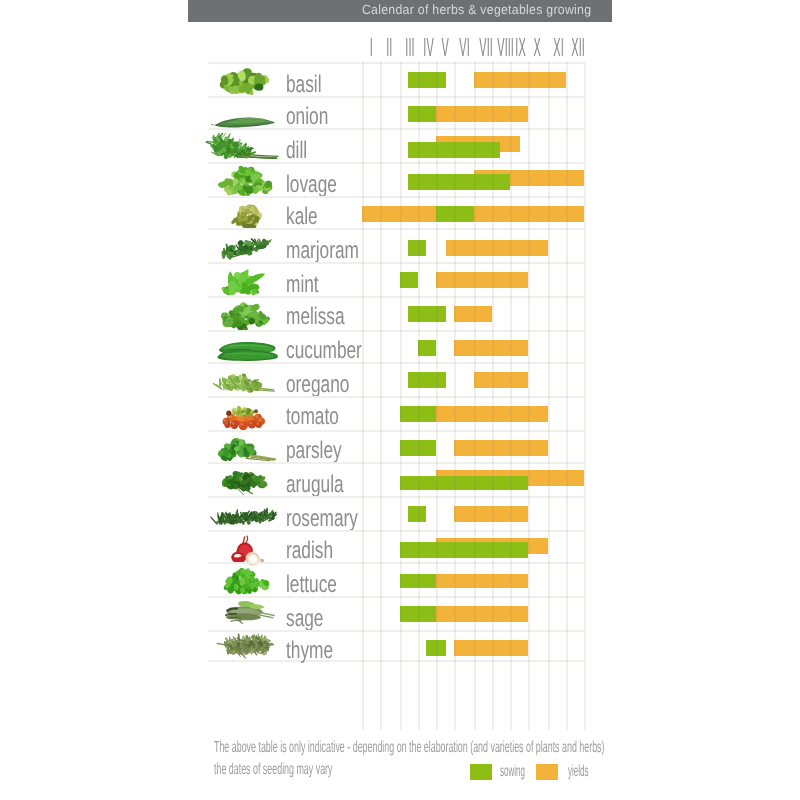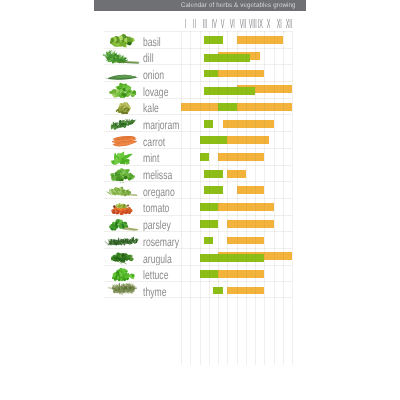--- a/index.html
+++ b/index.html
@@ -159,20 +159,36 @@
               <ellipse rx="1.68" ry="1.48" fill="#74ad2e" transform="translate(15.84 12.62) rotate(87)"></ellipse>
               <ellipse rx="2.01" ry="1.31" fill="#8cc244" transform="translate(10.73 13.11) rotate(-119)"></ellipse>
               <ellipse rx="2.11" ry="1.24" fill="#8cc244" transform="translate(11.84 12.86) rotate(-146)"></ellipse>
               <ellipse cx="24.5" cy="11.6" rx="2.2" ry="1.8" fill="#2e6b17"></ellipse>
             </svg>
           </div>
           <div class="nm">basil</div>
           <div class="plot">
             <div class="bar g" style="left: 23.125px; width: 18.5px;"></div>
             <div class="bar o" style="left: 55.5px; width: 46.25px;"></div>
+          </div>
+        </div>
+        <div class="row">
+          <div class="thumb">
+            <svg viewBox="0 0 37 17" xmlns="http://www.w3.org/2000/svg">
+              <path d="M2.2 13.6C7 10.8 15 9.4 22 9.9C26 10.2 30 11.1 32.6 12.4C29 13.4 22 14.4 14 14.7C8 14.9 3.5 14.3 2.2 13.6Z" fill="#3d7534"></path>
+              <path d="M4.0 13.2C8.6 11.0 16 10.1 22 10.5C25.8 10.8 29.4 11.5 31.4 12.4C27 13.0 20 13.7 13.5 13.8C8.8 13.9 5.2 13.6 4.0 13.2Z" fill="#4d8a42"></path>
+              <path d="M8 12.2C13 10.9 19 10.5 24 10.8C27 11.0 29.6 11.4 31 11.9C26.6 12.3 20 12.7 15 12.8C11.6 12.85 9.2 12.5 8 12.2Z" fill="#619d54"></path>
+              <path d="M14 10.7C18 10.2 23 10.2 27 10.6" stroke="#7cae6a" stroke-width="0.45" fill="none"></path>
+              <path d="M1.9 13.5C1.2 13.35 0.8 13.2 0.6 13.05" stroke="#6d9c5e" stroke-width="0.55" fill="none"></path>
+            </svg>
+          </div>
+          <div class="nm">onion</div>
+          <div class="plot">
+            <div class="bar g" style="left: 23.125px; width: 13.875px;"></div>
+            <div class="bar o" style="left: 37px; width: 46.25px;"></div>
           </div>
         </div>
         <div class="row">
           <div class="thumb">
             <svg viewBox="0 0 37 17" xmlns="http://www.w3.org/2000/svg">
               <path d="M2.0 5.9L4.5 1.8" stroke="#71bd51" stroke-width="0.88" stroke-linecap="round"></path>
               <path d="M2.2 8.6L1.8 2.8" stroke="#57a63a" stroke-width="0.73" stroke-linecap="round"></path>
               <path d="M2.4 6.3L-1.6 5.7" stroke="#49993c" stroke-width="0.69" stroke-linecap="round"></path>
               <path d="M2.5 6.0L6.3 1.7" stroke="#3f8f2c" stroke-width="0.70" stroke-linecap="round"></path>
               <path d="M2.7 8.8L5.6 5.9" stroke="#71bd51" stroke-width="0.52" stroke-linecap="round"></path>
@@ -354,36 +370,20 @@
           </div>
           <div class="nm">dill</div>
           <div class="plot">
             <div class="bar o up" style="left: 37px; width: 41.625px;"></div>
             <div class="bar g dn" style="left: 23.125px; width: 46.25px;"></div>
           </div>
         </div>
         <div class="row">
           <div class="thumb">
             <svg viewBox="0 0 37 17" xmlns="http://www.w3.org/2000/svg">
-              <path d="M2.2 13.6C7 10.8 15 9.4 22 9.9C26 10.2 30 11.1 32.6 12.4C29 13.4 22 14.4 14 14.7C8 14.9 3.5 14.3 2.2 13.6Z" fill="#3d7534"></path>
-              <path d="M4.0 13.2C8.6 11.0 16 10.1 22 10.5C25.8 10.8 29.4 11.5 31.4 12.4C27 13.0 20 13.7 13.5 13.8C8.8 13.9 5.2 13.6 4.0 13.2Z" fill="#4d8a42"></path>
-              <path d="M8 12.2C13 10.9 19 10.5 24 10.8C27 11.0 29.6 11.4 31 11.9C26.6 12.3 20 12.7 15 12.8C11.6 12.85 9.2 12.5 8 12.2Z" fill="#619d54"></path>
-              <path d="M14 10.7C18 10.2 23 10.2 27 10.6" stroke="#7cae6a" stroke-width="0.45" fill="none"></path>
-              <path d="M1.9 13.5C1.2 13.35 0.8 13.2 0.6 13.05" stroke="#6d9c5e" stroke-width="0.55" fill="none"></path>
-            </svg>
-          </div>
-          <div class="nm">onion</div>
-          <div class="plot">
-            <div class="bar g" style="left: 23.125px; width: 13.875px;"></div>
-            <div class="bar o" style="left: 37px; width: 46.25px;"></div>
-          </div>
-        </div>
-        <div class="row">
-          <div class="thumb">
-            <svg viewBox="0 0 37 17" xmlns="http://www.w3.org/2000/svg">
               <ellipse rx="2.16" ry="1.63" fill="#7cc94a" transform="translate(16.34 7.29) rotate(-120)"></ellipse>
               <ellipse rx="1.83" ry="1.81" fill="#4fa520" transform="translate(14.82 5.50) rotate(83)"></ellipse>
               <ellipse rx="1.98" ry="1.27" fill="#96d862" transform="translate(16.30 6.68) rotate(-126)"></ellipse>
               <ellipse rx="1.69" ry="1.37" fill="#63b92f" transform="translate(16.72 5.64) rotate(32)"></ellipse>
               <ellipse rx="1.81" ry="1.14" fill="#4fa520" transform="translate(21.88 7.11) rotate(-9)"></ellipse>
               <ellipse rx="1.31" ry="1.40" fill="#96d862" transform="translate(23.10 4.68) rotate(173)"></ellipse>
               <ellipse rx="2.05" ry="1.17" fill="#3d8e19" transform="translate(23.32 6.63) rotate(-23)"></ellipse>
               <ellipse rx="1.92" ry="1.55" fill="#3d8e19" transform="translate(21.72 8.49) rotate(-33)"></ellipse>
               <ellipse rx="2.20" ry="1.47" fill="#96d862" transform="translate(18.71 7.13) rotate(-152)"></ellipse>
               <ellipse rx="1.91" ry="1.40" fill="#63b92f" transform="translate(18.34 3.64) rotate(137)"></ellipse>
@@ -725,41 +725,20 @@
           </div>
           <div class="nm">marjoram</div>
           <div class="plot">
             <div class="bar g" style="left: 23.125px; width: 9.25px;"></div>
             <div class="bar o" style="left: 41.625px; width: 50.875px;"></div>
           </div>
         </div>
         <div class="row">
           <div class="thumb">
             <svg viewBox="0 0 37 17" xmlns="http://www.w3.org/2000/svg">
-              <path d="M7.4 7.0C11 5.2 17 4.0 22.6 4.0C26.4 4.0 29.4 4.5 30.8 5.3C29.0 6.2 24.4 7.3 19 8.1C13.4 8.9 9.0 8.3 7.4 7.0Z" fill="#d9682b"></path>
-              <path d="M8.8 6.8C12 5.5 17.4 4.6 22.4 4.6C25.6 4.6 28.2 4.9 29.4 5.4C27.6 6.1 23.4 7.0 18.6 7.6C13.6 8.2 10.2 7.8 8.8 6.8Z" fill="#ee8845"></path>
-              <path d="M6.6 9.6C10.6 7.6 17.4 6.0 23.6 5.8C27.6 5.66 30.4 6.1 31.8 6.9C29.6 8.2 24.2 10.0 18.4 11.0C12.2 12.1 8.2 11.2 6.6 9.6Z" fill="#e2702e"></path>
-              <path d="M8.2 9.4C11.8 7.8 18 6.5 23.6 6.4C27 6.33 29.4 6.6 30.4 7.1C28.4 8.1 23.6 9.6 18.4 10.4C12.8 11.3 9.6 10.6 8.2 9.4Z" fill="#f59150"></path>
-              <path d="M7.6 12.6C11.6 10.6 18.4 8.8 24.6 8.6C28.4 8.5 31 8.8 32.2 9.4C30 10.9 24.6 13.0 19 14.0C13 15.05 9.2 14.2 7.6 12.6Z" fill="#dd6c2c"></path>
-              <path d="M9.2 12.4C12.8 10.8 19 9.3 24.6 9.2C27.6 9.15 29.8 9.4 30.8 9.8C28.8 11.0 24 12.7 19 13.5C13.6 14.35 10.6 13.6 9.2 12.4Z" fill="#f08a48"></path>
-              <path d="M11.4 6.6C15 5.8 20.4 5.2 25.6 5.2" stroke="#cd6026" stroke-width="0.5" fill="none"></path>
-              <path d="M10.2 9.4C14 8.3 19.6 7.3 25.2 7.1" stroke="#d1652a" stroke-width="0.5" fill="none"></path>
-              <path d="M11.0 12.4C14.8 11.2 20.4 9.9 26 9.7" stroke="#d96e2e" stroke-width="0.5" fill="none"></path>
-              <path d="M9.0 11.0C12.6 9.9 18 8.8 23 8.6" stroke="#e8854a" stroke-width="0.45" fill="none"></path>
-            </svg>
-          </div>
-          <div class="nm">carrot</div>
-          <div class="plot">
-            <div class="bar g" style="left: 18.5px; width: 27.75px;"></div>
-            <div class="bar o" style="left: 46.25px; width: 41.625px;"></div>
-          </div>
-        </div>
-        <div class="row">
-          <div class="thumb">
-            <svg viewBox="0 0 37 17" xmlns="http://www.w3.org/2000/svg">
               <ellipse rx="2.48" ry="1.96" fill="#63c334" transform="translate(13.08 11.28) rotate(-177)"></ellipse>
               <ellipse rx="1.61" ry="1.21" fill="#7ed24d" transform="translate(14.81 10.28) rotate(-160)"></ellipse>
               <ellipse rx="2.11" ry="1.22" fill="#4cb224" transform="translate(18.30 7.82) rotate(-133)"></ellipse>
               <ellipse rx="1.75" ry="1.97" fill="#3a9c18" transform="translate(11.82 10.53) rotate(168)"></ellipse>
               <ellipse rx="1.67" ry="1.33" fill="#63c334" transform="translate(20.22 7.62) rotate(59)"></ellipse>
               <ellipse rx="2.04" ry="1.42" fill="#63c334" transform="translate(16.85 5.68) rotate(-52)"></ellipse>
               <ellipse rx="1.72" ry="1.58" fill="#3a9c18" transform="translate(13.99 9.32) rotate(-90)"></ellipse>
               <ellipse rx="2.45" ry="1.38" fill="#63c334" transform="translate(15.56 6.12) rotate(-51)"></ellipse>
               <ellipse rx="1.69" ry="1.82" fill="#7ed24d" transform="translate(16.90 10.74) rotate(17)"></ellipse>
               <ellipse rx="1.61" ry="1.63" fill="#7ed24d" transform="translate(13.50 5.64) rotate(-167)"></ellipse>
@@ -905,20 +884,40 @@
               <ellipse rx="1.22" ry="1.55" fill="#5aa62c" transform="translate(15.67 11.86) rotate(5)"></ellipse>
               <ellipse rx="2.01" ry="1.56" fill="#2e7616" transform="translate(15.09 14.50) rotate(-129)"></ellipse>
               <ellipse rx="2.00" ry="1.61" fill="#44901f" transform="translate(14.18 12.79) rotate(2)"></ellipse>
               <ellipse cx="22.5" cy="4.8" rx="2.4" ry="1.6" fill="#5fb136" transform="rotate(-25 22.5 4.8)"></ellipse>
             </svg>
           </div>
           <div class="nm">melissa</div>
           <div class="plot">
             <div class="bar g" style="left: 23.125px; width: 18.5px;"></div>
             <div class="bar o" style="left: 46.25px; width: 18.5px;"></div>
+          </div>
+        </div>
+        <div class="row">
+          <div class="thumb">
+            <svg viewBox="0 0 37 17" xmlns="http://www.w3.org/2000/svg">
+              <g transform="translate(0 2.0)">
+                <path d="M4.6 6.6C6.6 4.4 11 3.2 17 3.0C23 2.85 29 3.6 31.8 4.9C33.2 5.6 33.0 7.0 31.4 7.6C27.6 9.0 19.6 9.4 12.8 9.2C7.0 9.0 3.8 7.8 4.6 6.6Z" fill="#2f8a2b"></path>
+                <path d="M6.2 6.2C8.0 4.6 12.6 3.9 18 3.9C23.6 3.9 29 4.7 31.0 5.7C32.0 6.2 31.7 7.1 30.4 7.5C26.6 8.6 19.6 8.8 13.4 8.6C8.6 8.45 5.8 7.0 6.2 6.2Z" fill="#3d9c33"></path>
+                <path d="M3.8 10.4C5.0 8.2 10 6.8 17 6.8C24 6.8 30.6 7.8 33.2 9.1C34.4 9.7 34.2 11.0 32.4 11.4C28.4 12.4 19.6 12.6 12.2 12.4C6.2 12.2 3.2 11.4 3.8 10.4Z" fill="#2b8228"></path>
+                <path d="M5.6 10.1C7.2 8.6 12.2 7.8 18 7.8C24 7.8 29.4 8.5 31.6 9.4C32.6 9.8 32.3 10.6 31.0 10.9C27.0 11.7 19.6 11.8 13.0 11.6C8.0 11.45 5.4 10.7 5.6 10.1Z" fill="#3a9830"></path>
+                <path d="M9 5.2C15 4.4 23.6 4.5 29 5.5" stroke="#55b045" stroke-width="0.6" fill="none"></path>
+                <path d="M7.4 9.2C13.4 8.5 22.6 8.6 29.8 9.6" stroke="#4ea63e" stroke-width="0.6" fill="none"></path>
+                <path d="M5.0 7.3C10 6.6 15.6 6.5 20 6.8" stroke="#257522" stroke-width="0.45" fill="none"></path>
+              </g>
+            </svg>
+          </div>
+          <div class="nm">cucumber</div>
+          <div class="plot">
+            <div class="bar g" style="left: 27.75px; width: 9.25px;"></div>
+            <div class="bar o" style="left: 46.25px; width: 37px;"></div>
           </div>
         </div>
         <div class="row">
           <div class="thumb">
             <svg viewBox="0 0 37 17" xmlns="http://www.w3.org/2000/svg">
               <ellipse rx="1.18" ry="1.39" fill="#96c159" transform="translate(8.34 8.70) rotate(21)"></ellipse>
               <ellipse rx="0.91" ry="1.05" fill="#b0d273" transform="translate(16.44 11.39) rotate(123)"></ellipse>
               <ellipse rx="1.06" ry="1.34" fill="#89b84e" transform="translate(14.04 11.99) rotate(37)"></ellipse>
               <ellipse rx="1.42" ry="0.96" fill="#96c159" transform="translate(10.39 8.24) rotate(129)"></ellipse>
               <ellipse rx="0.92" ry="1.44" fill="#6b9c34" transform="translate(10.29 6.71) rotate(71)"></ellipse>
@@ -1175,20 +1174,123 @@
               <ellipse rx="1.49" ry="1.68" fill="#3a9628" transform="translate(8.26 10.64) rotate(-144)"></ellipse>
               <path d="M20 11.6C24 12.2 28 12.9 32.6 13.6" stroke="#9aa84e" stroke-width="1.0" fill="none" stroke-linecap="round"></path>
               <path d="M20.5 12.6C24.5 13.1 28.5 13.6 32 14.0" stroke="#8a9a44" stroke-width="0.75" fill="none" stroke-linecap="round"></path>
               <path d="M18 13.2C22 13.6 26 14.0 30 14.4" stroke="#7c8c3c" stroke-width="0.55" fill="none" stroke-linecap="round"></path>
             </svg>
           </div>
           <div class="nm">parsley</div>
           <div class="plot">
             <div class="bar g" style="left: 18.5px; width: 18.5px;"></div>
             <div class="bar o" style="left: 46.25px; width: 46.25px;"></div>
+          </div>
+        </div>
+        <div class="row">
+          <div class="thumb">
+            <svg viewBox="0 0 37 17" xmlns="http://www.w3.org/2000/svg">
+              <ellipse rx="2.05" ry="1.45" fill="#639c3a" transform="translate(21.06 7.89) rotate(-37)"></ellipse>
+              <ellipse rx="1.79" ry="1.02" fill="#639c3a" transform="translate(18.54 8.17) rotate(-114)"></ellipse>
+              <ellipse rx="2.10" ry="1.66" fill="#528f2e" transform="translate(15.10 7.18) rotate(-11)"></ellipse>
+              <ellipse rx="1.59" ry="1.07" fill="#3f8e28" transform="translate(14.29 7.18) rotate(-55)"></ellipse>
+              <ellipse rx="1.49" ry="1.30" fill="#3f8e28" transform="translate(14.30 5.22) rotate(-114)"></ellipse>
+              <ellipse rx="1.75" ry="1.45" fill="#639c3a" transform="translate(20.10 5.57) rotate(-46)"></ellipse>
+              <ellipse rx="1.43" ry="1.41" fill="#639c3a" transform="translate(20.84 8.74) rotate(-176)"></ellipse>
+              <ellipse rx="1.36" ry="1.14" fill="#275f17" transform="translate(20.72 9.07) rotate(107)"></ellipse>
+              <ellipse rx="1.31" ry="0.99" fill="#3f8e28" transform="translate(18.96 9.35) rotate(39)"></ellipse>
+              <ellipse rx="1.93" ry="1.64" fill="#528f2e" transform="translate(17.98 7.89) rotate(-114)"></ellipse>
+              <ellipse rx="1.51" ry="1.53" fill="#275f17" transform="translate(14.27 7.99) rotate(-148)"></ellipse>
+              <ellipse rx="1.44" ry="1.29" fill="#275f17" transform="translate(18.04 5.36) rotate(34)"></ellipse>
+              <ellipse rx="1.87" ry="1.42" fill="#3f8e28" transform="translate(12.76 8.38) rotate(-49)"></ellipse>
+              <ellipse rx="1.90" ry="1.04" fill="#2f7a1e" transform="translate(16.43 5.84) rotate(-39)"></ellipse>
+              <ellipse rx="1.63" ry="1.34" fill="#3f8e28" transform="translate(20.98 7.69) rotate(109)"></ellipse>
+              <ellipse rx="1.83" ry="1.15" fill="#2f7a1e" transform="translate(15.87 5.98) rotate(-102)"></ellipse>
+              <ellipse rx="1.85" ry="1.27" fill="#528f2e" transform="translate(21.91 7.83) rotate(-32)"></ellipse>
+              <ellipse rx="2.10" ry="1.59" fill="#639c3a" transform="translate(17.06 6.59) rotate(94)"></ellipse>
+              <ellipse rx="2.03" ry="1.27" fill="#639c3a" transform="translate(16.84 7.40) rotate(176)"></ellipse>
+              <ellipse rx="1.46" ry="1.53" fill="#2f7a1e" transform="translate(12.81 4.94) rotate(-94)"></ellipse>
+              <ellipse rx="1.96" ry="1.18" fill="#3f8e28" transform="translate(22.09 6.89) rotate(27)"></ellipse>
+              <ellipse rx="1.37" ry="1.35" fill="#3f8e28" transform="translate(18.44 9.10) rotate(11)"></ellipse>
+              <ellipse rx="1.31" ry="1.67" fill="#3f8e28" transform="translate(14.48 7.89) rotate(-148)"></ellipse>
+              <ellipse rx="1.84" ry="1.45" fill="#275f17" transform="translate(12.07 7.62) rotate(140)"></ellipse>
+              <ellipse rx="1.69" ry="1.23" fill="#275f17" transform="translate(18.29 7.44) rotate(-45)"></ellipse>
+              <ellipse rx="2.05" ry="1.04" fill="#639c3a" transform="translate(16.35 8.09) rotate(57)"></ellipse>
+              <ellipse rx="1.21" ry="1.09" fill="#639c3a" transform="translate(16.90 6.61) rotate(-127)"></ellipse>
+              <ellipse rx="1.42" ry="1.61" fill="#639c3a" transform="translate(20.03 7.59) rotate(100)"></ellipse>
+              <ellipse rx="1.73" ry="1.43" fill="#275f17" transform="translate(17.75 6.43) rotate(139)"></ellipse>
+              <ellipse rx="1.82" ry="1.09" fill="#275f17" transform="translate(20.74 6.11) rotate(152)"></ellipse>
+              <ellipse rx="1.94" ry="1.43" fill="#35801f" transform="translate(7.49 9.08) rotate(-71)"></ellipse>
+              <ellipse rx="1.64" ry="0.99" fill="#47932b" transform="translate(7.00 9.81) rotate(84)"></ellipse>
+              <ellipse rx="1.76" ry="1.58" fill="#47932b" transform="translate(10.12 8.04) rotate(-37)"></ellipse>
+              <ellipse rx="1.83" ry="1.00" fill="#2a6b18" transform="translate(9.83 11.47) rotate(-153)"></ellipse>
+              <ellipse rx="1.55" ry="1.11" fill="#2a6b18" transform="translate(9.54 9.40) rotate(35)"></ellipse>
+              <ellipse rx="1.50" ry="1.02" fill="#47932b" transform="translate(14.08 9.79) rotate(-67)"></ellipse>
+              <ellipse rx="1.66" ry="0.92" fill="#47932b" transform="translate(8.58 10.34) rotate(169)"></ellipse>
+              <ellipse rx="1.30" ry="1.39" fill="#2a6b18" transform="translate(8.73 9.89) rotate(-6)"></ellipse>
+              <ellipse rx="1.65" ry="0.98" fill="#35801f" transform="translate(9.77 9.77) rotate(144)"></ellipse>
+              <ellipse rx="1.99" ry="1.47" fill="#2a6b18" transform="translate(13.45 9.83) rotate(110)"></ellipse>
+              <ellipse rx="1.82" ry="1.56" fill="#2a6b18" transform="translate(11.45 8.87) rotate(-75)"></ellipse>
+              <ellipse rx="1.64" ry="1.34" fill="#35801f" transform="translate(12.66 7.27) rotate(-36)"></ellipse>
+              <ellipse rx="1.42" ry="1.44" fill="#47932b" transform="translate(11.26 10.10) rotate(-43)"></ellipse>
+              <ellipse rx="2.00" ry="0.99" fill="#2a6b18" transform="translate(10.64 7.80) rotate(145)"></ellipse>
+              <ellipse rx="1.27" ry="0.95" fill="#35801f" transform="translate(8.77 7.11) rotate(49)"></ellipse>
+              <ellipse rx="1.56" ry="1.16" fill="#35801f" transform="translate(8.13 10.15) rotate(-141)"></ellipse>
+              <ellipse rx="1.48" ry="1.45" fill="#47932b" transform="translate(12.97 9.65) rotate(110)"></ellipse>
+              <ellipse rx="1.71" ry="1.55" fill="#2a6b18" transform="translate(11.05 8.71) rotate(9)"></ellipse>
+              <ellipse rx="1.62" ry="1.57" fill="#35801f" transform="translate(13.82 10.62) rotate(-91)"></ellipse>
+              <ellipse rx="1.28" ry="1.11" fill="#47932b" transform="translate(10.23 6.64) rotate(-161)"></ellipse>
+              <ellipse rx="1.21" ry="1.55" fill="#2c7319" transform="translate(24.54 9.22) rotate(-33)"></ellipse>
+              <ellipse rx="1.17" ry="1.01" fill="#528f2e" transform="translate(21.28 10.30) rotate(-57)"></ellipse>
+              <ellipse rx="1.50" ry="0.97" fill="#528f2e" transform="translate(22.53 10.04) rotate(-179)"></ellipse>
+              <ellipse rx="1.21" ry="0.94" fill="#528f2e" transform="translate(23.31 9.11) rotate(84)"></ellipse>
+              <ellipse rx="1.92" ry="1.32" fill="#3e8726" transform="translate(25.81 10.78) rotate(-172)"></ellipse>
+              <ellipse rx="1.58" ry="1.26" fill="#528f2e" transform="translate(22.83 9.08) rotate(-70)"></ellipse>
+              <ellipse rx="1.13" ry="1.55" fill="#528f2e" transform="translate(21.53 7.55) rotate(166)"></ellipse>
+              <ellipse rx="1.71" ry="1.55" fill="#3e8726" transform="translate(20.10 8.83) rotate(50)"></ellipse>
+              <ellipse rx="1.87" ry="1.37" fill="#528f2e" transform="translate(20.92 8.79) rotate(4)"></ellipse>
+              <ellipse rx="1.27" ry="1.15" fill="#3e8726" transform="translate(25.21 6.76) rotate(57)"></ellipse>
+              <ellipse rx="1.81" ry="0.92" fill="#528f2e" transform="translate(26.12 7.55) rotate(-40)"></ellipse>
+              <ellipse rx="1.43" ry="1.07" fill="#528f2e" transform="translate(26.27 10.06) rotate(-175)"></ellipse>
+              <ellipse rx="1.37" ry="1.26" fill="#528f2e" transform="translate(19.72 8.99) rotate(-158)"></ellipse>
+              <ellipse rx="1.26" ry="1.29" fill="#3e8726" transform="translate(22.94 7.17) rotate(173)"></ellipse>
+              <ellipse rx="1.29" ry="1.09" fill="#3e8726" transform="translate(23.51 8.53) rotate(-131)"></ellipse>
+              <ellipse rx="1.12" ry="1.35" fill="#528f2e" transform="translate(21.87 6.67) rotate(48)"></ellipse>
+              <ellipse rx="1.13" ry="1.29" fill="#2c7319" transform="translate(22.82 9.54) rotate(-24)"></ellipse>
+              <ellipse rx="1.40" ry="1.59" fill="#2c7319" transform="translate(20.37 8.42) rotate(-170)"></ellipse>
+              <ellipse rx="1.68" ry="1.60" fill="#3e8726" transform="translate(23.51 7.58) rotate(-55)"></ellipse>
+              <ellipse rx="1.71" ry="1.44" fill="#528f2e" transform="translate(27.08 9.95) rotate(-128)"></ellipse>
+              <ellipse rx="1.85" ry="1.11" fill="#357520" transform="translate(21.46 10.25) rotate(-116)"></ellipse>
+              <ellipse rx="1.72" ry="0.85" fill="#357520" transform="translate(19.33 10.75) rotate(168)"></ellipse>
+              <ellipse rx="1.38" ry="0.98" fill="#357520" transform="translate(16.48 10.45) rotate(-101)"></ellipse>
+              <ellipse rx="1.29" ry="1.10" fill="#24631a" transform="translate(19.13 12.32) rotate(-52)"></ellipse>
+              <ellipse rx="1.82" ry="1.31" fill="#357520" transform="translate(11.93 11.07) rotate(38)"></ellipse>
+              <ellipse rx="1.55" ry="1.13" fill="#24631a" transform="translate(13.12 10.04) rotate(97)"></ellipse>
+              <ellipse rx="1.20" ry="1.32" fill="#24631a" transform="translate(16.98 9.42) rotate(-90)"></ellipse>
+              <ellipse rx="1.66" ry="1.42" fill="#357520" transform="translate(18.29 9.38) rotate(-34)"></ellipse>
+              <ellipse rx="1.10" ry="1.46" fill="#24631a" transform="translate(19.21 10.28) rotate(11)"></ellipse>
+              <ellipse rx="1.70" ry="1.24" fill="#24631a" transform="translate(15.23 10.48) rotate(42)"></ellipse>
+              <ellipse rx="1.44" ry="1.11" fill="#24631a" transform="translate(12.60 9.85) rotate(82)"></ellipse>
+              <ellipse rx="1.34" ry="1.13" fill="#357520" transform="translate(18.10 12.33) rotate(5)"></ellipse>
+              <ellipse rx="1.11" ry="1.38" fill="#357520" transform="translate(17.21 9.23) rotate(-65)"></ellipse>
+              <ellipse rx="1.72" ry="1.43" fill="#24631a" transform="translate(15.50 10.98) rotate(-106)"></ellipse>
+              <ellipse rx="1.12" ry="0.86" fill="#47882a" transform="translate(12.55 11.31) rotate(95)"></ellipse>
+              <ellipse rx="1.22" ry="0.95" fill="#357520" transform="translate(16.06 9.16) rotate(149)"></ellipse>
+              <ellipse rx="1.05" ry="0.87" fill="#24631a" transform="translate(12.80 10.77) rotate(94)"></ellipse>
+              <ellipse rx="1.40" ry="0.96" fill="#24631a" transform="translate(11.65 10.98) rotate(-153)"></ellipse>
+              <ellipse rx="1.84" ry="1.49" fill="#24631a" transform="translate(16.86 11.87) rotate(94)"></ellipse>
+              <ellipse rx="1.48" ry="1.07" fill="#357520" transform="translate(12.93 11.19) rotate(64)"></ellipse>
+              <path d="M15 11.6C17.5 12.8 20 14.0 21.4 15.0" stroke="#4a7a2c" stroke-width="0.65" fill="none"></path>
+              <path d="M13 11.8C14.6 13.2 16 14.4 16.8 15.4" stroke="#54863a" stroke-width="0.5" fill="none"></path>
+            </svg>
+          </div>
+          <div class="nm">arugula</div>
+          <div class="plot">
+            <div class="bar o up" style="left: 37px; width: 74px;"></div>
+            <div class="bar g dn" style="left: 18.5px; width: 64.75px;"></div>
           </div>
         </div>
         <div class="row">
           <div class="thumb">
             <svg viewBox="0 0 37 17" xmlns="http://www.w3.org/2000/svg">
               <path d="M3 12.0C10 11.2 20 10.4 32 10.2" stroke="#4a6b33" stroke-width="0.6" fill="none"></path>
               <path d="M3.5 13.0L0.4 9.6" stroke="#27521e" stroke-width="0.59" stroke-linecap="round"></path>
               <path d="M3.9 12.1L6.6 9.5" stroke="#27521e" stroke-width="0.75" stroke-linecap="round"></path>
               <path d="M4.3 11.6L3.9 7.4" stroke="#4c8339" stroke-width="0.67" stroke-linecap="round"></path>
               <path d="M4.7 12.8L6.9 9.4" stroke="#27521e" stroke-width="0.86" stroke-linecap="round"></path>
@@ -1338,117 +1440,35 @@
           </div>
           <div class="nm">rosemary</div>
           <div class="plot">
             <div class="bar g" style="left: 23.125px; width: 9.25px;"></div>
             <div class="bar o" style="left: 46.25px; width: 37px;"></div>
           </div>
         </div>
         <div class="row">
           <div class="thumb">
             <svg viewBox="0 0 37 17" xmlns="http://www.w3.org/2000/svg">
-              <ellipse rx="2.05" ry="1.45" fill="#639c3a" transform="translate(21.06 7.89) rotate(-37)"></ellipse>
-              <ellipse rx="1.79" ry="1.02" fill="#639c3a" transform="translate(18.54 8.17) rotate(-114)"></ellipse>
-              <ellipse rx="2.10" ry="1.66" fill="#528f2e" transform="translate(15.10 7.18) rotate(-11)"></ellipse>
-              <ellipse rx="1.59" ry="1.07" fill="#3f8e28" transform="translate(14.29 7.18) rotate(-55)"></ellipse>
-              <ellipse rx="1.49" ry="1.30" fill="#3f8e28" transform="translate(14.30 5.22) rotate(-114)"></ellipse>
-              <ellipse rx="1.75" ry="1.45" fill="#639c3a" transform="translate(20.10 5.57) rotate(-46)"></ellipse>
-              <ellipse rx="1.43" ry="1.41" fill="#639c3a" transform="translate(20.84 8.74) rotate(-176)"></ellipse>
-              <ellipse rx="1.36" ry="1.14" fill="#275f17" transform="translate(20.72 9.07) rotate(107)"></ellipse>
-              <ellipse rx="1.31" ry="0.99" fill="#3f8e28" transform="translate(18.96 9.35) rotate(39)"></ellipse>
-              <ellipse rx="1.93" ry="1.64" fill="#528f2e" transform="translate(17.98 7.89) rotate(-114)"></ellipse>
-              <ellipse rx="1.51" ry="1.53" fill="#275f17" transform="translate(14.27 7.99) rotate(-148)"></ellipse>
-              <ellipse rx="1.44" ry="1.29" fill="#275f17" transform="translate(18.04 5.36) rotate(34)"></ellipse>
-              <ellipse rx="1.87" ry="1.42" fill="#3f8e28" transform="translate(12.76 8.38) rotate(-49)"></ellipse>
-              <ellipse rx="1.90" ry="1.04" fill="#2f7a1e" transform="translate(16.43 5.84) rotate(-39)"></ellipse>
-              <ellipse rx="1.63" ry="1.34" fill="#3f8e28" transform="translate(20.98 7.69) rotate(109)"></ellipse>
-              <ellipse rx="1.83" ry="1.15" fill="#2f7a1e" transform="translate(15.87 5.98) rotate(-102)"></ellipse>
-              <ellipse rx="1.85" ry="1.27" fill="#528f2e" transform="translate(21.91 7.83) rotate(-32)"></ellipse>
-              <ellipse rx="2.10" ry="1.59" fill="#639c3a" transform="translate(17.06 6.59) rotate(94)"></ellipse>
-              <ellipse rx="2.03" ry="1.27" fill="#639c3a" transform="translate(16.84 7.40) rotate(176)"></ellipse>
-              <ellipse rx="1.46" ry="1.53" fill="#2f7a1e" transform="translate(12.81 4.94) rotate(-94)"></ellipse>
-              <ellipse rx="1.96" ry="1.18" fill="#3f8e28" transform="translate(22.09 6.89) rotate(27)"></ellipse>
-              <ellipse rx="1.37" ry="1.35" fill="#3f8e28" transform="translate(18.44 9.10) rotate(11)"></ellipse>
-              <ellipse rx="1.31" ry="1.67" fill="#3f8e28" transform="translate(14.48 7.89) rotate(-148)"></ellipse>
-              <ellipse rx="1.84" ry="1.45" fill="#275f17" transform="translate(12.07 7.62) rotate(140)"></ellipse>
-              <ellipse rx="1.69" ry="1.23" fill="#275f17" transform="translate(18.29 7.44) rotate(-45)"></ellipse>
-              <ellipse rx="2.05" ry="1.04" fill="#639c3a" transform="translate(16.35 8.09) rotate(57)"></ellipse>
-              <ellipse rx="1.21" ry="1.09" fill="#639c3a" transform="translate(16.90 6.61) rotate(-127)"></ellipse>
-              <ellipse rx="1.42" ry="1.61" fill="#639c3a" transform="translate(20.03 7.59) rotate(100)"></ellipse>
-              <ellipse rx="1.73" ry="1.43" fill="#275f17" transform="translate(17.75 6.43) rotate(139)"></ellipse>
-              <ellipse rx="1.82" ry="1.09" fill="#275f17" transform="translate(20.74 6.11) rotate(152)"></ellipse>
-              <ellipse rx="1.94" ry="1.43" fill="#35801f" transform="translate(7.49 9.08) rotate(-71)"></ellipse>
-              <ellipse rx="1.64" ry="0.99" fill="#47932b" transform="translate(7.00 9.81) rotate(84)"></ellipse>
-              <ellipse rx="1.76" ry="1.58" fill="#47932b" transform="translate(10.12 8.04) rotate(-37)"></ellipse>
-              <ellipse rx="1.83" ry="1.00" fill="#2a6b18" transform="translate(9.83 11.47) rotate(-153)"></ellipse>
-              <ellipse rx="1.55" ry="1.11" fill="#2a6b18" transform="translate(9.54 9.40) rotate(35)"></ellipse>
-              <ellipse rx="1.50" ry="1.02" fill="#47932b" transform="translate(14.08 9.79) rotate(-67)"></ellipse>
-              <ellipse rx="1.66" ry="0.92" fill="#47932b" transform="translate(8.58 10.34) rotate(169)"></ellipse>
-              <ellipse rx="1.30" ry="1.39" fill="#2a6b18" transform="translate(8.73 9.89) rotate(-6)"></ellipse>
-              <ellipse rx="1.65" ry="0.98" fill="#35801f" transform="translate(9.77 9.77) rotate(144)"></ellipse>
-              <ellipse rx="1.99" ry="1.47" fill="#2a6b18" transform="translate(13.45 9.83) rotate(110)"></ellipse>
-              <ellipse rx="1.82" ry="1.56" fill="#2a6b18" transform="translate(11.45 8.87) rotate(-75)"></ellipse>
-              <ellipse rx="1.64" ry="1.34" fill="#35801f" transform="translate(12.66 7.27) rotate(-36)"></ellipse>
-              <ellipse rx="1.42" ry="1.44" fill="#47932b" transform="translate(11.26 10.10) rotate(-43)"></ellipse>
-              <ellipse rx="2.00" ry="0.99" fill="#2a6b18" transform="translate(10.64 7.80) rotate(145)"></ellipse>
-              <ellipse rx="1.27" ry="0.95" fill="#35801f" transform="translate(8.77 7.11) rotate(49)"></ellipse>
-              <ellipse rx="1.56" ry="1.16" fill="#35801f" transform="translate(8.13 10.15) rotate(-141)"></ellipse>
-              <ellipse rx="1.48" ry="1.45" fill="#47932b" transform="translate(12.97 9.65) rotate(110)"></ellipse>
-              <ellipse rx="1.71" ry="1.55" fill="#2a6b18" transform="translate(11.05 8.71) rotate(9)"></ellipse>
-              <ellipse rx="1.62" ry="1.57" fill="#35801f" transform="translate(13.82 10.62) rotate(-91)"></ellipse>
-              <ellipse rx="1.28" ry="1.11" fill="#47932b" transform="translate(10.23 6.64) rotate(-161)"></ellipse>
-              <ellipse rx="1.21" ry="1.55" fill="#2c7319" transform="translate(24.54 9.22) rotate(-33)"></ellipse>
-              <ellipse rx="1.17" ry="1.01" fill="#528f2e" transform="translate(21.28 10.30) rotate(-57)"></ellipse>
-              <ellipse rx="1.50" ry="0.97" fill="#528f2e" transform="translate(22.53 10.04) rotate(-179)"></ellipse>
-              <ellipse rx="1.21" ry="0.94" fill="#528f2e" transform="translate(23.31 9.11) rotate(84)"></ellipse>
-              <ellipse rx="1.92" ry="1.32" fill="#3e8726" transform="translate(25.81 10.78) rotate(-172)"></ellipse>
-              <ellipse rx="1.58" ry="1.26" fill="#528f2e" transform="translate(22.83 9.08) rotate(-70)"></ellipse>
-              <ellipse rx="1.13" ry="1.55" fill="#528f2e" transform="translate(21.53 7.55) rotate(166)"></ellipse>
-              <ellipse rx="1.71" ry="1.55" fill="#3e8726" transform="translate(20.10 8.83) rotate(50)"></ellipse>
-              <ellipse rx="1.87" ry="1.37" fill="#528f2e" transform="translate(20.92 8.79) rotate(4)"></ellipse>
-              <ellipse rx="1.27" ry="1.15" fill="#3e8726" transform="translate(25.21 6.76) rotate(57)"></ellipse>
-              <ellipse rx="1.81" ry="0.92" fill="#528f2e" transform="translate(26.12 7.55) rotate(-40)"></ellipse>
-              <ellipse rx="1.43" ry="1.07" fill="#528f2e" transform="translate(26.27 10.06) rotate(-175)"></ellipse>
-              <ellipse rx="1.37" ry="1.26" fill="#528f2e" transform="translate(19.72 8.99) rotate(-158)"></ellipse>
-              <ellipse rx="1.26" ry="1.29" fill="#3e8726" transform="translate(22.94 7.17) rotate(173)"></ellipse>
-              <ellipse rx="1.29" ry="1.09" fill="#3e8726" transform="translate(23.51 8.53) rotate(-131)"></ellipse>
-              <ellipse rx="1.12" ry="1.35" fill="#528f2e" transform="translate(21.87 6.67) rotate(48)"></ellipse>
-              <ellipse rx="1.13" ry="1.29" fill="#2c7319" transform="translate(22.82 9.54) rotate(-24)"></ellipse>
-              <ellipse rx="1.40" ry="1.59" fill="#2c7319" transform="translate(20.37 8.42) rotate(-170)"></ellipse>
-              <ellipse rx="1.68" ry="1.60" fill="#3e8726" transform="translate(23.51 7.58) rotate(-55)"></ellipse>
-              <ellipse rx="1.71" ry="1.44" fill="#528f2e" transform="translate(27.08 9.95) rotate(-128)"></ellipse>
-              <ellipse rx="1.85" ry="1.11" fill="#357520" transform="translate(21.46 10.25) rotate(-116)"></ellipse>
-              <ellipse rx="1.72" ry="0.85" fill="#357520" transform="translate(19.33 10.75) rotate(168)"></ellipse>
-              <ellipse rx="1.38" ry="0.98" fill="#357520" transform="translate(16.48 10.45) rotate(-101)"></ellipse>
-              <ellipse rx="1.29" ry="1.10" fill="#24631a" transform="translate(19.13 12.32) rotate(-52)"></ellipse>
-              <ellipse rx="1.82" ry="1.31" fill="#357520" transform="translate(11.93 11.07) rotate(38)"></ellipse>
-              <ellipse rx="1.55" ry="1.13" fill="#24631a" transform="translate(13.12 10.04) rotate(97)"></ellipse>
-              <ellipse rx="1.20" ry="1.32" fill="#24631a" transform="translate(16.98 9.42) rotate(-90)"></ellipse>
-              <ellipse rx="1.66" ry="1.42" fill="#357520" transform="translate(18.29 9.38) rotate(-34)"></ellipse>
-              <ellipse rx="1.10" ry="1.46" fill="#24631a" transform="translate(19.21 10.28) rotate(11)"></ellipse>
-              <ellipse rx="1.70" ry="1.24" fill="#24631a" transform="translate(15.23 10.48) rotate(42)"></ellipse>
-              <ellipse rx="1.44" ry="1.11" fill="#24631a" transform="translate(12.60 9.85) rotate(82)"></ellipse>
-              <ellipse rx="1.34" ry="1.13" fill="#357520" transform="translate(18.10 12.33) rotate(5)"></ellipse>
-              <ellipse rx="1.11" ry="1.38" fill="#357520" transform="translate(17.21 9.23) rotate(-65)"></ellipse>
-              <ellipse rx="1.72" ry="1.43" fill="#24631a" transform="translate(15.50 10.98) rotate(-106)"></ellipse>
-              <ellipse rx="1.12" ry="0.86" fill="#47882a" transform="translate(12.55 11.31) rotate(95)"></ellipse>
-              <ellipse rx="1.22" ry="0.95" fill="#357520" transform="translate(16.06 9.16) rotate(149)"></ellipse>
-              <ellipse rx="1.05" ry="0.87" fill="#24631a" transform="translate(12.80 10.77) rotate(94)"></ellipse>
-              <ellipse rx="1.40" ry="0.96" fill="#24631a" transform="translate(11.65 10.98) rotate(-153)"></ellipse>
-              <ellipse rx="1.84" ry="1.49" fill="#24631a" transform="translate(16.86 11.87) rotate(94)"></ellipse>
-              <ellipse rx="1.48" ry="1.07" fill="#357520" transform="translate(12.93 11.19) rotate(64)"></ellipse>
-              <path d="M15 11.6C17.5 12.8 20 14.0 21.4 15.0" stroke="#4a7a2c" stroke-width="0.65" fill="none"></path>
-              <path d="M13 11.8C14.6 13.2 16 14.4 16.8 15.4" stroke="#54863a" stroke-width="0.5" fill="none"></path>
+              <path d="M17.4 2.2C17.0 4.0 16.6 5.6 16.2 6.8" stroke="#b04138" stroke-width="0.75" fill="none"></path>
+              <path d="M18.4 1.8C19.2 2.8 18.8 4.6 17.8 5.6" stroke="#9c3a30" stroke-width="0.6" fill="none"></path>
+              <path d="M13.6 8.2C14.3 6.0 16.5 4.8 18.7 5.5C21.1 6.4 22.1 9.1 21.0 11.5C19.9 13.9 17.2 14.9 15.0 13.8C13.0 12.7 12.7 10.4 13.6 8.2Z" fill="#c01f24"></path>
+              <path d="M14.8 7.8C15.5 6.4 17.2 5.8 18.7 6.5C20.4 7.4 21.0 9.5 20.1 11.3C19.3 13.1 17.4 13.8 15.8 13.0C14.4 12.2 14.1 9.2 14.8 7.8Z" fill="#d8333a"></path>
+              <path d="M10.8 11.8C11.5 10.0 13.9 9.4 15.8 10.4C17.7 11.3 18.2 13.5 17.0 14.9C15.8 16.3 13.4 16.3 12.0 15.1C10.8 14.1 10.3 13.0 10.8 11.8Z" fill="#c32026"></path>
+              <path d="M12.0 11.7C13.2 10.7 15.1 10.9 16.0 11.9C14.8 12.8 13.2 13.0 12.0 12.5Z" fill="#f5ece8"></path>
+              <path d="M18.2 11.6C19.1 10.0 21.5 9.5 23.2 10.6C25.0 11.8 25.3 14.2 24.0 15.8C22.6 17.3 20.1 17.2 18.8 15.8C17.7 14.6 17.5 12.9 18.2 11.6Z" fill="#ddd2b4"></path>
+              <path d="M19.4 11.9C20.3 10.9 22.0 10.8 23.1 11.7C24.4 12.8 24.5 14.6 23.4 15.7C22.3 16.8 20.6 16.5 19.7 15.4C18.9 14.5 18.8 12.7 19.4 11.9Z" fill="#f4efe0"></path>
+              <ellipse cx="21.6" cy="13.7" rx="1.7" ry="1.9" fill="#fff" opacity="0.8"></ellipse>
+              <path d="M25.0 13.6C25.9 13.1 26.9 13.5 27.0 14.3C27.1 15.1 26.1 15.6 25.3 15.2Z" fill="#c9b58c"></path>
             </svg>
           </div>
-          <div class="nm">arugula</div>
+          <div class="nm">radish</div>
           <div class="plot">
-            <div class="bar o up" style="left: 37px; width: 74px;"></div>
+            <div class="bar o up" style="left: 37px; width: 55.5px;"></div>
             <div class="bar g dn" style="left: 18.5px; width: 64.75px;"></div>
           </div>
         </div>
         <div class="row">
           <div class="thumb">
             <svg viewBox="0 0 37 17" xmlns="http://www.w3.org/2000/svg">
               <ellipse rx="1.37" ry="1.37" fill="#3fa81e" transform="translate(15.28 11.02) rotate(-148)"></ellipse>
               <ellipse rx="1.27" ry="1.63" fill="#8ad95c" transform="translate(14.72 10.33) rotate(-144)"></ellipse>
               <ellipse rx="1.78" ry="1.83" fill="#8ad95c" transform="translate(14.93 4.60) rotate(172)"></ellipse>
               <ellipse rx="1.64" ry="1.66" fill="#2e9214" transform="translate(19.78 8.45) rotate(-18)"></ellipse>
@@ -1558,20 +1578,43 @@
               <ellipse rx="1.35" ry="1.19" fill="#63c436" transform="translate(17.65 5.23) rotate(177)"></ellipse>
               <ellipse rx="1.12" ry="1.25" fill="#48b222" transform="translate(17.17 5.02) rotate(124)"></ellipse>
               <ellipse rx="1.07" ry="0.96" fill="#48b222" transform="translate(16.95 4.54) rotate(-149)"></ellipse>
               <ellipse rx="1.10" ry="0.98" fill="#63c436" transform="translate(20.32 4.48) rotate(-46)"></ellipse>
               <ellipse rx="1.65" ry="1.19" fill="#63c436" transform="translate(16.82 3.76) rotate(-2)"></ellipse>
               <ellipse rx="1.35" ry="1.49" fill="#63c436" transform="translate(18.76 5.46) rotate(37)"></ellipse>
               <ellipse rx="1.17" ry="1.39" fill="#48b222" transform="translate(14.17 4.79) rotate(-30)"></ellipse>
             </svg>
           </div>
           <div class="nm">lettuce</div>
+          <div class="plot">
+            <div class="bar g" style="left: 18.5px; width: 18.5px;"></div>
+            <div class="bar o" style="left: 37px; width: 46.25px;"></div>
+          </div>
+        </div>
+        <div class="row">
+          <div class="thumb">
+            <svg viewBox="0 0 37 17" xmlns="http://www.w3.org/2000/svg">
+              <path d="M8.4 7.0C10.6 4.6 15.4 3.6 20.2 4.3C23.8 4.8 26.2 6.0 26.8 7.3C25.0 8.7 20.4 9.6 15.8 9.3C11.2 8.9 8.0 8.1 8.4 7.0Z" fill="#7d9060"></path>
+              <path d="M10.0 6.8C12.0 5.4 16.0 4.7 20.0 5.3C22.8 5.7 24.8 6.6 25.2 7.5C23.6 8.4 19.8 8.8 16.0 8.5C12.4 8.2 9.8 7.6 10.0 6.8Z" fill="#93a678"></path>
+              <path d="M7.8 9.6C10.0 8.0 14.8 7.3 19.4 7.8C22.8 8.1 25.2 9.0 25.6 9.9C23.8 10.9 19.6 11.4 15.4 11.1C11.2 10.7 7.6 10.4 7.8 9.6Z" fill="#6f8653"></path>
+              <path d="M15.0 1.8C17.8 1.1 21.2 1.7 22.6 3.2C20.8 4.5 17.6 4.9 15.2 4.0C13.8 3.5 13.9 2.2 15.0 1.8Z" fill="#8fbf55"></path>
+              <path d="M20.0 3.4C22.8 2.8 26.0 3.3 27.4 4.6C25.4 5.7 22.4 5.9 20.3 5.0C19.2 4.5 19.0 3.7 20.0 3.4Z" fill="#9ac95e"></path>
+              <path d="M8.6 6.3C9.8 5.4 11.8 5.1 13.4 5.3" stroke="#3e4a2c" stroke-width="1.1" fill="none" stroke-linecap="round"></path>
+              <path d="M8.0 8.6C9.4 8.0 11.6 7.8 13.2 7.9" stroke="#4a5234" stroke-width="0.9" fill="none" stroke-linecap="round"></path>
+              <path d="M9.4 10.2C11.2 9.7 13.4 9.6 15.0 9.8" stroke="#566040" stroke-width="0.7" fill="none" stroke-linecap="round"></path>
+              <path d="M10.4 11.6C12.0 11.2 14 11.2 15.6 11.4" stroke="#6d7a54" stroke-width="0.6" fill="none" stroke-linecap="round"></path>
+              <path d="M22 7.0C26 7.5 29.6 8.1 32.4 8.9" stroke="#8fa46e" stroke-width="0.8" fill="none"></path>
+              <path d="M23 8.3C26.4 8.8 29.6 9.4 31.6 10.0" stroke="#7d9160" stroke-width="0.6" fill="none"></path>
+              <path d="M14.6 11.4C15.4 12.2 16 12.6 16.4 12.9" stroke="#7c8a60" stroke-width="0.55" fill="none"></path>
+            </svg>
+          </div>
+          <div class="nm">sage</div>
           <div class="plot">
             <div class="bar g" style="left: 18.5px; width: 18.5px;"></div>
             <div class="bar o" style="left: 37px; width: 46.25px;"></div>
           </div>
         </div>
         <div class="row last">
           <div class="thumb">
             <svg viewBox="0 0 37 17" xmlns="http://www.w3.org/2000/svg">
               <path d="M7.5 6.4L3.6 5.8" stroke="#8b9a5e" stroke-width="0.76" stroke-linecap="round"></path>
               <path d="M7.8 6.3L11.2 5.2" stroke="#77894c" stroke-width="0.81" stroke-linecap="round"></path>
@@ -1801,14 +1844,24 @@
       <div class="gl" style="left: 46.25px;"></div>
       <div class="gl" style="left: 55.5px;"></div>
       <div class="gl" style="left: 64.75px;"></div>
       <div class="gl" style="left: 74px;"></div>
       <div class="gl" style="left: 83.25px;"></div>
       <div class="gl" style="left: 92.5px;"></div>
       <div class="gl" style="left: 101.75px;"></div>
       <div class="gl" style="left: 111px;"></div>
     </div>
 
+  <div class="footer">
+    <div class="fnote">The above table is only indicative - depending on the elaboration (and varieties of plants and herbs)</div>
+    <div class="fnote">the dates of seeding may vary</div>
+    <div class="legend" id="legend">
+        <span class="sw g"></span>
+        <span class="lg">sowing</span>
+        <span class="sw o"></span>
+        <span class="lg">yields</span>
+      </div>
+  </div>
 
 </div>
 
 </body></html>

